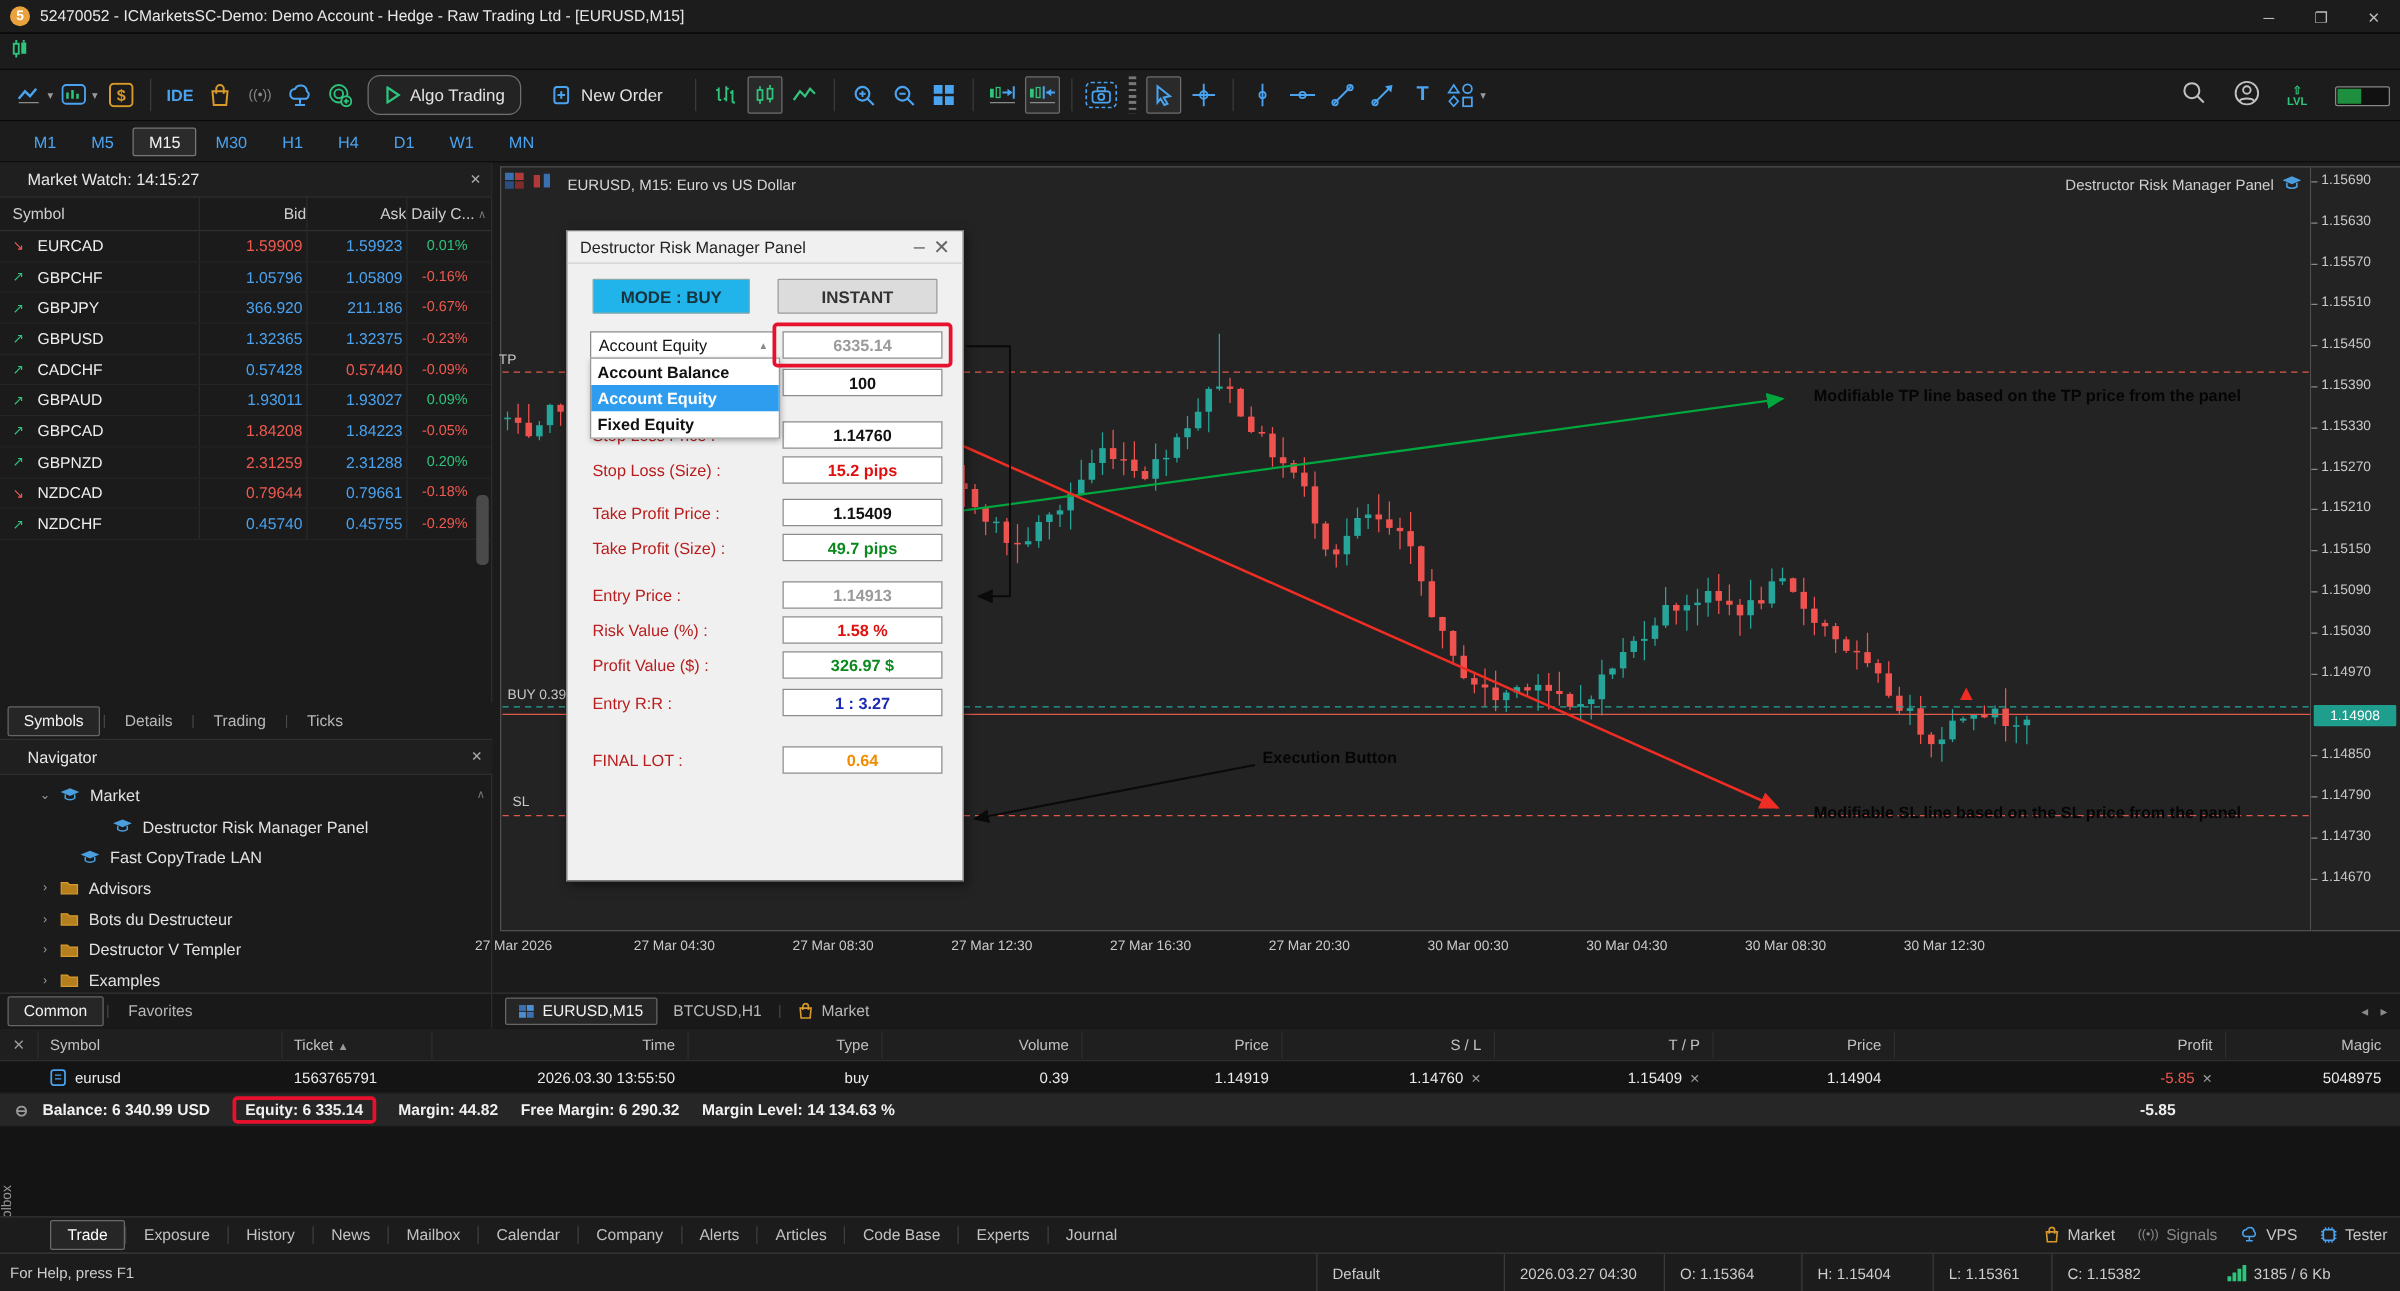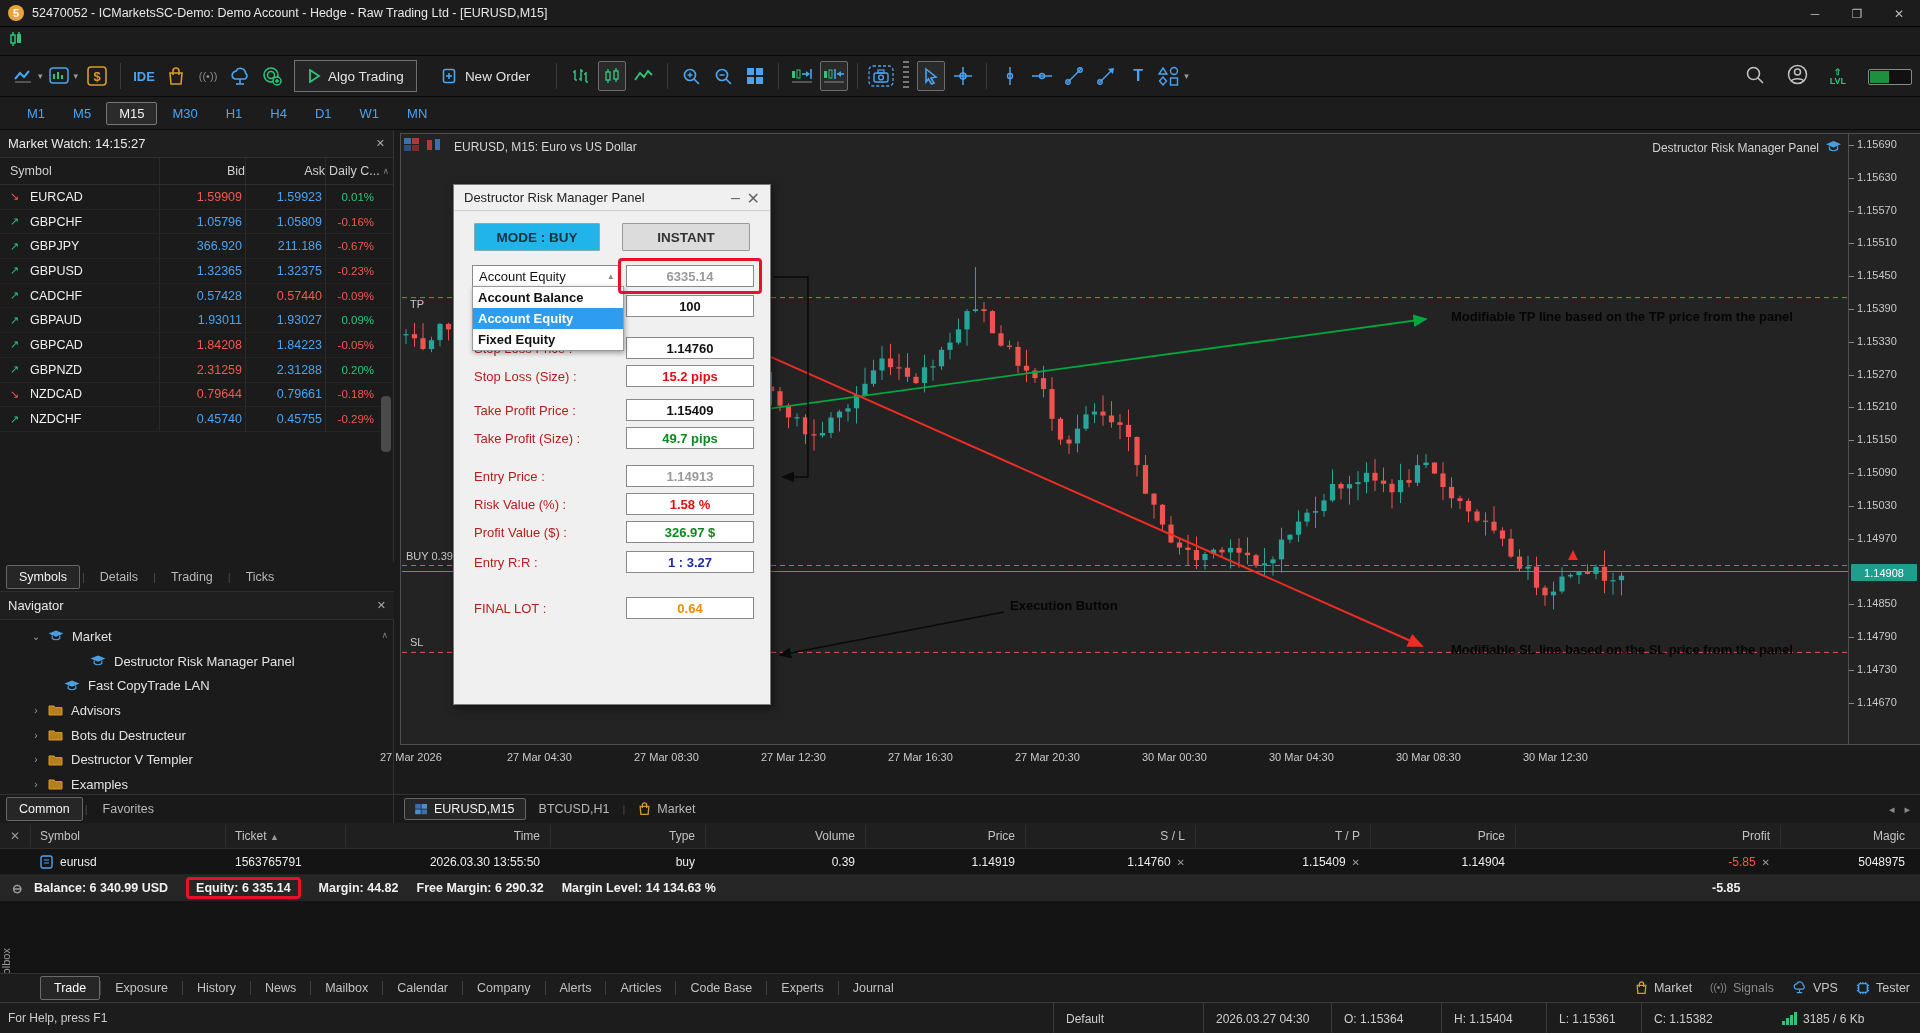--- a/index.html
+++ b/index.html
@@ -14,35 +14,35 @@
   .wcontrols { position:absolute; right:0; top:0; height:27px; display:flex; }
   .wcb { width:42px; height:27px; display:flex; align-items:center; justify-content:center; color:#bbb; font-size:12px; }
   .menubar { position:absolute; left:0; top:27px; width:1920px; height:29px; background:#1c1c1c; display:flex; align-items:center; border-bottom:1px solid #0a0a0a; }
   .menubar .menu-item { padding:0 14px; font-size:13px; color:#dcdcdc; height:29px; display:flex; align-items:center; }
   .chart-wcontrols { position:absolute; right:6px; top:29px; display:flex; gap:14px; color:#9a9a9a; font-size:11px; }
   .toolbar { position:absolute; left:0; top:56px; width:1920px; height:41px; background:#1c1c1c; border-bottom:1px solid #0a0a0a; display:flex; align-items:center; }
   .tbi { height:30px; min-width:28px; display:flex; align-items:center; justify-content:center; margin:0 2px; border:1px solid transparent; border-radius:2px; color:#4aa3f0; }
   .tbi.active { border-color:#6e6e6e; background:#2a2a2a; }
   .tbi svg { display:block; }
   .tbsep { width:1px; height:26px; background:#3a3a3a; margin:0 7px; }
-  .tb-btn { display:flex; align-items:center; gap:7px; height:32px; padding:0 12px; border:1px solid #707070; border-radius:0; margin:0 6px; font-size:13.5px; color:#e3e3e3; background:#232323; }
+  .tb-btn { display:flex; align-items:center; gap:7px; height:32px; padding:0 12px; border:1px solid #707070; border-radius:10px; margin:0 6px; font-size:13.5px; color:#e3e3e3; background:#232323; }
   .tb-btn.noborder { border-color:transparent; background:transparent; }
   .caret { font-size:9px; color:#9a9a9a; margin-left:3px; }
   .drag-dots { width:6px; height:30px; margin:0 6px; background-image:repeating-linear-gradient(#777 0 2px, transparent 2px 5px); background-size:2px 100%; background-repeat:repeat-x; background-position:0 0, 4px 0; }
   .tb-right { position:absolute; right:8px; top:56px; height:41px; display:flex; align-items:center; gap:22px; }
   .battery { width:44px; height:16px; border:1px solid #888; border-radius:2px; background:#111; position:relative; }
   .battery i { position:absolute; left:1px; top:1px; bottom:1px; width:45%; background:#1e8f3e; }
   .lvl { color:#2fc47c; font-size:9px; font-weight:bold; text-align:center; line-height:1; }
   .tfbar { position:absolute; left:0; top:97px; width:1920px; height:33px; background:#1c1c1c; border-bottom:1px solid #0a0a0a; display:flex; align-items:center; padding-left:14px; }
   .tf { padding:3px 12px; font-size:13px; color:#4aa3f0; border:1px solid transparent; border-radius:2px; margin-right:2px; }
   .tf.active { color:#f0f0f0; border-color:#777; background:#2b2b2b; }
 
   
   .leftcol { position:absolute; left:0; top:130px; width:394px; height:664px; background:#1b1b1b; border-right:1px solid #333; }
-  .panel-h { height:28px; display:flex; align-items:center; padding:0 8px; font-size:13px; color:#e8e8e8; background:#1f1f1f; border-bottom:1px solid #2e2e2e; position:relative; }
+  .panel-h { height:28px; display:flex; align-items:center; padding:0 22px; font-size:13px; color:#e8e8e8; background:#1f1f1f; border-bottom:1px solid #2e2e2e; position:relative; }
   .panel-h .x { position:absolute; right:8px; color:#aaa; font-size:11px; }
   .mw-cols { height:27px; display:flex; align-items:center; font-size:12.5px; color:#cfcfcf; border-bottom:1px solid #2e2e2e; position:relative; }
   .mw-c0 { width:159px; padding-left:10px; }
   .mw-c1 { width:86px; text-align:right; }
   .mw-c2 { width:80px; text-align:right; }
   .mw-c3 { width:55px; padding-left:4px; }
   .mw-row { height:24.7px; display:flex; align-items:center; font-size:12.5px; border-bottom:1px solid #242424; position:relative; }
   .mw-row .sym { width:159px; padding-left:10px; display:flex; align-items:center; gap:8px; color:#f0f0f0; }
   .mw-row .v1 { width:83px; text-align:right; }
   .mw-row .v2 { width:80px; text-align:right; }
@@ -967,21 +967,21 @@
           </svg></span>
       <span class="txt">EURUSD, M15:  Euro vs US Dollar</span>
     </div>
     <div class="overlay-title">
       <span>Destructor Risk Manager Panel</span>
       <span><svg width="17" height="13" viewBox="0 0 17 13">
             <path d="M8.5 1 16 4.2 8.5 7.4 1 4.2z" fill="#4a9ede"></path>
             <path d="M4.5 6.2v3.2c2.2 1.6 5.8 1.6 8 0V6.2" fill="none" stroke="#4a9ede" stroke-width="1.3"></path>
           </svg></span>
     </div>
-    <div class="chart-label" style="left: 16px; top: 151.613px; margin-top: 16px;" id="lbl-tp">TP</div>
+    <div class="chart-label" style="left: 5px; top: 151.613px;" id="lbl-tp">TP</div>
     <div class="chart-label" style="left: 16px; top: 506.4px;" id="lbl-sl">SL</div>
     <div class="chart-label" style="left: 12px; top: 420.48px;" id="lbl-buy">BUY 0.39</div>
     <div class="annot" style="left:1057px;top:179px">Modifiable TP line based on the TP price from the panel</div>
     <div class="annot" style="left:616px;top:468px">Execution Button</div>
     <div class="annot" style="left:1057px;top:512px">Modifiable SL line based on the SL price from the panel</div>
     <div class="price-axis">
       <div id="price-ticks">
           <div class="ptick" style="top:4px">1.15690</div>
           <div class="ptick" style="top:37px">1.15630</div>
           <div class="ptick" style="top:70px">1.15570</div>

